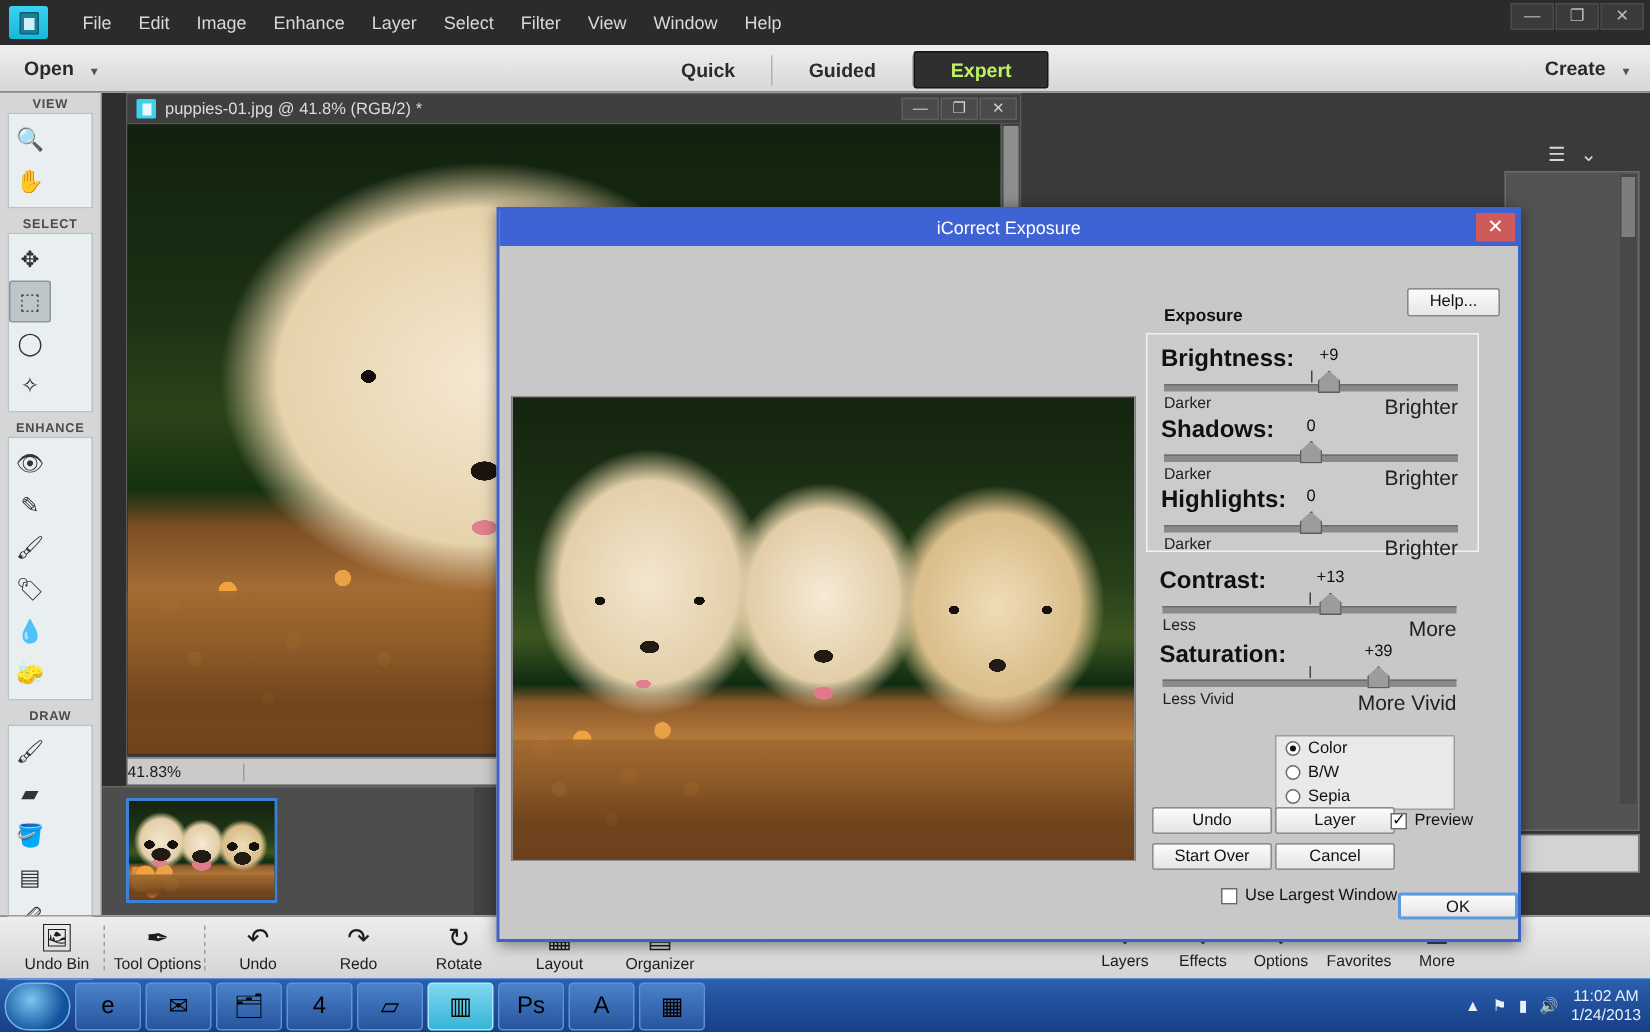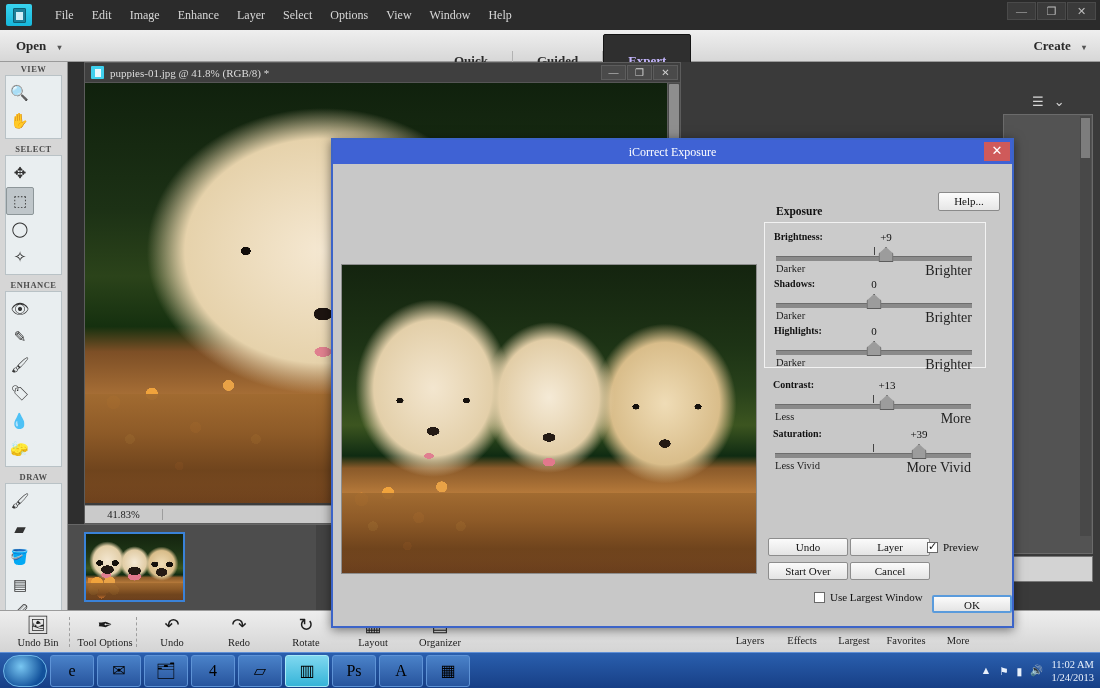--- a/index.html
+++ b/index.html
@@ -2,21 +2,21 @@
 <html><head>
 <meta charset="utf-8">
 <style>
   * { box-sizing: border-box; margin: 0; padding: 0; }
   html, body {
     width: 1100px; height: 688px;
     overflow: hidden;
     font-family: "Liberation Sans", sans-serif;
     background: #1c1c1c;
   }
-  #app { position: relative; width: 1100px; height: 688px; font-family: Liberation Serif, serif; }
+  #app { position: relative; width: 1100px; height: 688px; }
 
   
   .menubar {
     position: absolute; left: 0; top: 0; width: 1100px; height: 30px;
     background: #2b2b2b;
     display: flex; align-items: center;
   }
   .app-logo {
     width: 26px; height: 22px; margin-left: 6px; margin-right: 14px;
     background: linear-gradient(#39d3ef, #16b8dc);
@@ -51,22 +51,22 @@
   }
   .open-btn { margin-left: 16px; font-size: 13px; font-weight: bold; color: #2a2a2a; }
   .caret { display: inline-block; margin-left: 8px; font-size: 8px; color: #555; }
   .modes { position: absolute; left: 430px; top: 4px; display: flex; align-items: center; gap: 0; }
   .mode {
     font-size: 13px; font-weight: bold; color: #2b2b2b;
     padding: 4px 24px;
   }
   .mode-sep { width: 1px; height: 20px; background: #b2b2b2; }
   .mode.active {
-    background: #2f2f2f; color: #c4b5fd; border: 1px solid #151515;
-    border-radius: 2px; padding: 18px 24px;
+    background: #2f2f2f; color: #bef264; border: 1px solid #151515;
+    border-radius: 2px; padding: 4px 24px;
   }
   .create-btn { position: absolute; right: 14px; font-size: 13px; font-weight: bold; color: #2a2a2a; }
 
   
   .workarea {
     position: absolute; left: 0; top: 62px; width: 1100px; height: 548px;
     background: #2e2e2e;
   }
 
   
@@ -112,21 +112,21 @@
   .scroll-v {
     position: absolute; right: 0; top: 20px; width: 13px; height: 420px;
     background: #4a4a4a; border-left: 1px solid #5f5f5f;
   }
   .scroll-v .thumb { position: absolute; top: 1px; left: 1px; width: 10px; height: 100px; background: #8e8e8e; border-radius: 1px; }
   .docstatus {
     position: absolute; left: 0; bottom: 0; width: 100%; height: 18px;
     background: #cacaca; border-top: 1px solid #8d8d8d;
     display: flex; align-items: center; font-size: 10.5px; color: #1a1a1a;
   }
-  .docstatus .zoomv { width: 78px; text-align: center; border-right: 1px solid #9d9d9d; }
+  .docstatus .zoomv { width: 78px; border-right: 1px solid #9d9d9d; }
   .docstatus .docv { flex: 1; text-align: center; border-right: 1px solid #9d9d9d; }
   .docstatus .arrowb { width: 14px; text-align: center; font-size: 8px; }
 
   
   .photobin {
     position: absolute; left: 68px; top: 462px; width: 613px; height: 86px;
     background: #4d4d4d; border-top: 1px solid #666;
   }
   .bin-thumb {
     position: absolute; left: 16px; top: 7px; width: 101px; height: 70px;
@@ -212,21 +212,21 @@
     font-size: 11px; text-align: center; line-height: 17px; color: #111; border-radius: 2px;
   }
   .exposure-label { position: absolute; left: 443px; top: 41px; font-size: 11.5px; font-weight: bold; color: #111; }
 
   .groupbox {
     position: absolute; left: 431px; top: 58px; width: 222px; height: 146px;
     border: 1px solid #f2f2f2; background: rgba(255,255,255,0.07);
   }
 
   .slider-row { position: absolute; width: 200px; left: 9px; }
-  .sl-name { position: absolute; left: 0; top: 0; font-size: 10px; font-weight: bold; color: #111; }
+  .sl-name { position: absolute; left: 0; top: 0; font-size: 16px; font-weight: bold; color: #111; }
   .sl-val  { position: absolute; top: 0; font-size: 11px; color: #111; transform: translateX(-50%); }
   .sl-track {
     position: absolute; left: 2px; top: 25px; width: 196px; height: 5px;
     background: #8a8a8a; border-top: 1px solid #6d6d6d;
   }
   .sl-tick { position: absolute; top: 16px; width: 1px; height: 8px; background: #444; }
   .sl-thumb {
     position: absolute; top: 16px; width: 15px; height: 15px;
     background: #9c9c9c; border: 1px solid #5c5c5c;
     clip-path: polygon(50% 0%, 100% 45%, 100% 100%, 0% 100%, 0% 45%);
@@ -326,21 +326,21 @@
     <div class="app-logo">
         <span class="glyph"></span>
       </div>
     <div id="menu-items" style="display:flex;">
         <div class="mi">File</div>
         <div class="mi">Edit</div>
         <div class="mi">Image</div>
         <div class="mi">Enhance</div>
         <div class="mi">Layer</div>
         <div class="mi">Select</div>
-        <div class="mi">Options</div>
+        <div class="mi">Filter</div>
         <div class="mi">View</div>
         <div class="mi">Window</div>
         <div class="mi">Help</div>
       </div>
     <div class="wincontrols">
       <div class="wb">—</div>
       <div class="wb">❐</div>
       <div class="wb">✕</div>
     </div>
   </div>
@@ -398,21 +398,21 @@
           <div class="tool">T</div>
           <div class="tool">✏</div>
         </div>
       </div>
 
     <div class="docwin">
       <div class="doctitle">
         <span class="doc-icon">
             <i></i>
           </span>
-        <span>puppies-01.jpg @ 41.8% (RGB/8) *</span>
+        <span>puppies-01.jpg @ 41.8% (RGB/2) *</span>
         <span class="docbtns">
           <span class="db">—</span>
           <span class="db">❐</span>
           <span class="db">✕</span>
         </span>
       </div>
       <div class="doccanvas">
         <div class="photo single">
           <div class="flowers"></div>
           <div class="bench"></div>
@@ -492,21 +492,21 @@
         <div class="bb-right" style="left: 722px;">
           <div class="ic">⌄</div>
           <div>Layers</div>
         </div>
         <div class="bb-right" style="left: 774px;">
           <div class="ic">⌄</div>
           <div>Effects</div>
         </div>
         <div class="bb-right" style="left: 826px;">
           <div class="ic">⌄</div>
-          <div>Largest</div>
+          <div>Options</div>
         </div>
         <div class="bb-right" style="left: 878px;">
           <div class="ic">⌃</div>
           <div>Favorites</div>
         </div>
         <div class="bb-right" style="left: 930px;">
           <div class="ic">▬</div>
           <div>More</div>
         </div>
       </div>
@@ -601,20 +601,36 @@
             <span class="sl-name">Saturation:</span>
             <span class="sl-val" style="left:73%">+39</span>
             <span class="sl-track"></span>
             <span class="sl-tick" style="left:50%"></span>
             <span class="sl-thumb" style="left:73%"></span>
             <span class="sl-min">Less Vivid</span>
             <span class="sl-max">More Vivid</span>
           </div>
         </div>
 
+      <div class="radiobox">
+        <div id="color-modes">
+            <div class="radio-item">
+              <span class="rdot on"></span>
+              <span>Color</span>
+            </div>
+            <div class="radio-item">
+              <span class="rdot"></span>
+              <span>B/W</span>
+            </div>
+            <div class="radio-item">
+              <span class="rdot"></span>
+              <span>Sepia</span>
+            </div>
+          </div>
+      </div>
 
       <div id="dialog-buttons">
           <div class="dbtn" style="left: 435px; top: 374px; width: 80px;">Undo</div>
           <div class="dbtn" style="left: 517px; top: 374px; width: 80px;">Layer</div>
           <div class="dbtn" style="left: 435px; top: 398px; width: 80px;">Start Over</div>
           <div class="dbtn" style="left: 517px; top: 398px; width: 80px;">Cancel</div>
           <div class="dbtn primary" style="left: 599px; top: 398px; width: 80px;">OK</div>
         </div>
 
       <div class="dchk" style="left:594px; top:377px;">

